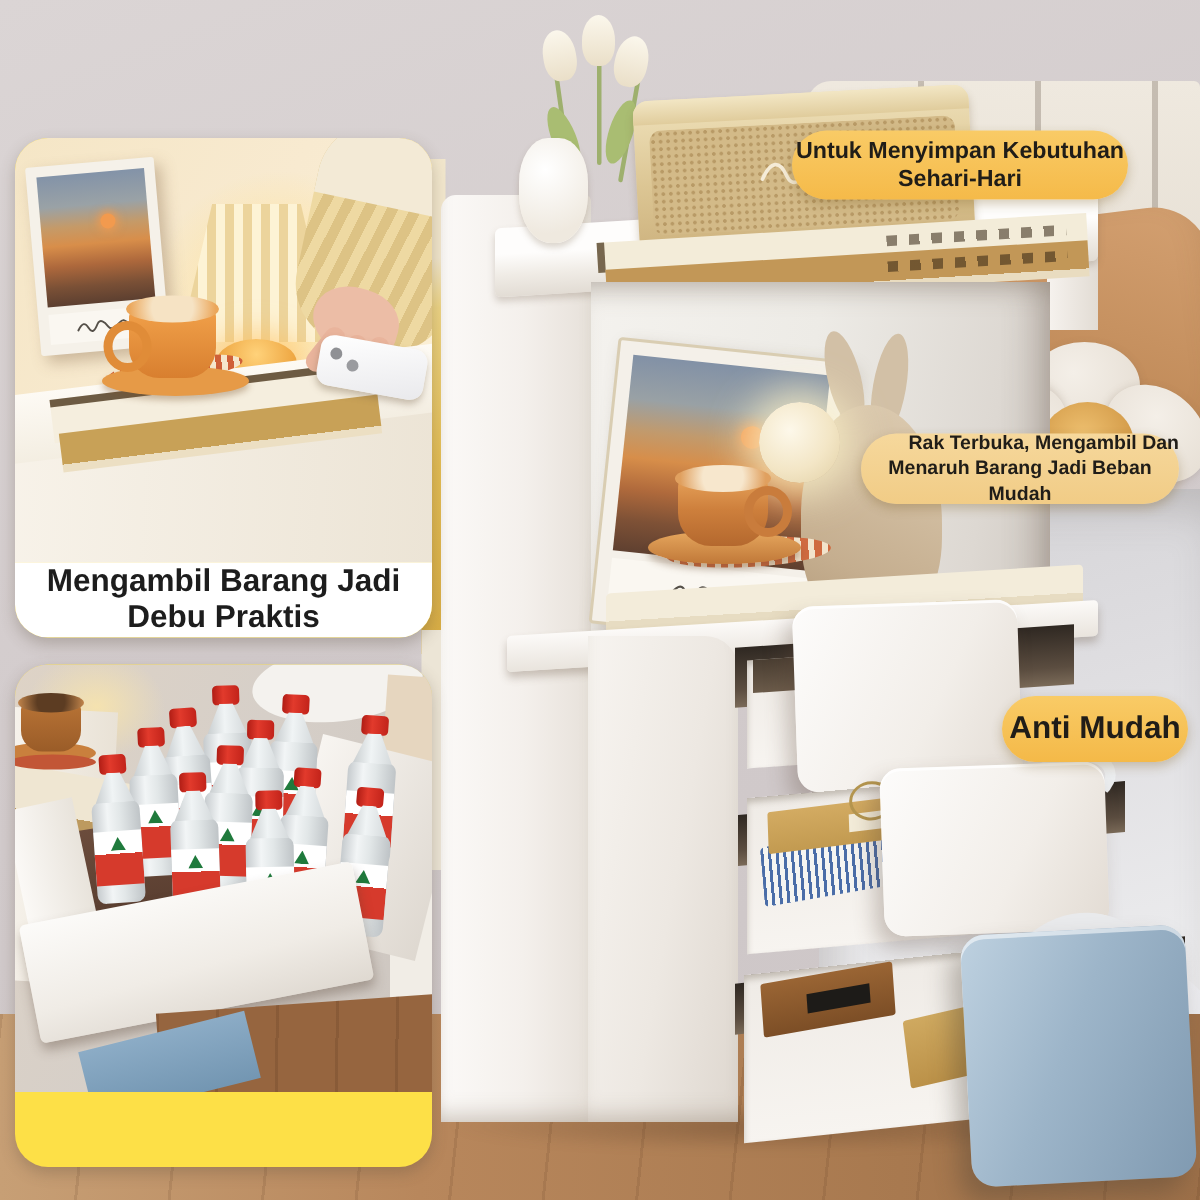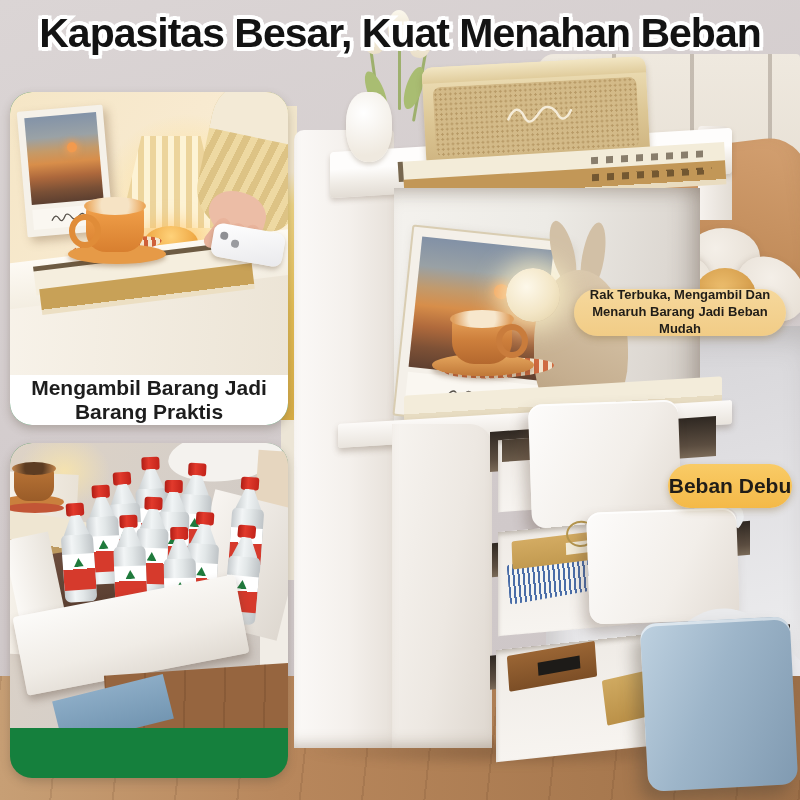--- a/index.html
+++ b/index.html
@@ -151,21 +151,21 @@
     background:repeating-linear-gradient(0deg,#3a342c 0 3px,rgba(0,0,0,0) 3px 7px);}
   .hp-band{position:absolute;left:168px;top:-18px;width:84px;height:84px;border-radius:50%;
     border:13px solid #e9eaec;border-bottom-color:rgba(0,0,0,0);transform:rotate(18deg);}
   .hp-cup{position:absolute;left:232px;top:36px;width:36px;height:36px;border-radius:50%;
     background:radial-gradient(circle at 40% 35%,#cfd1d6,#8f9298);}
   .d3front{left:644px;top:620px;width:150px;height:168px;border-radius:16px;transform:rotate(-3deg);
     background:linear-gradient(115deg,#bed1e0 0%,#9db5c9 45%,#809ab1 100%);
     box-shadow:-8px 10px 16px rgba(70,60,50,.35),inset 0 3px 0 rgba(255,255,255,.55);}
 
   
-  .card{border-radius:22px;background:#15803d;box-shadow:0 4px 10px rgba(90,75,60,.30);overflow:hidden;}
+  .card{border-radius:22px;background:#fde047;box-shadow:0 4px 10px rgba(90,75,60,.30);overflow:hidden;}
   .card1{left:10px;top:92px;width:278px;height:333px;}
   .card2{left:10px;top:443px;width:278px;height:335px;}
   .photo{position:absolute;left:0;top:0;right:0;overflow:hidden;}
   .card1 .photo{height:283px;background:linear-gradient(120deg,#f5e6c6 0%,#f8ead0 45%,#fdf2d8 100%);}
   .card2 .photo{height:285px;background:linear-gradient(115deg,#ded3c6 0%,#d6cfc8 45%,#ccc5bf 100%);}
   .caption{position:absolute;left:0;right:0;bottom:0;height:50px;background:#ffffff;
     display:flex;flex-direction:column;align-items:center;justify-content:center;
     font-weight:800;color:#1d1d1d;font-size:21px;line-height:1.12;text-align:center;}
   .caption.big{font-size:26px;}
 
@@ -261,21 +261,21 @@
   .bottle .mark{position:absolute;left:11px;top:4px;width:10px;height:9px;
     clip-path:polygon(50% 0,100% 100%,0 100%);background:#1f7a3c;}
 
   
   .badge{display:flex;flex-direction:column;align-items:center;justify-content:center;
     text-align:center;font-weight:800;color:#201d18;border-radius:26px;
     box-shadow:0 3px 7px rgba(120,90,30,.3);}
   .badge-daily{left:528px;top:87px;width:224px;height:46px;font-size:15.5px;line-height:1.25;
     background:linear-gradient(180deg,#f9cb66,#f5ba49);}
   .badge-shelf{left:574px;top:289px;width:212px;height:47px;font-size:13px;line-height:1.3;
-    background:linear-gradient(180deg,#f6d89c,#f1cc86);}
+    background:linear-gradient(180deg,#f6d89c,#f1cc86);align-items:flex-end;}
   .badge-dust{left:668px;top:464px;width:124px;height:44px;font-size:21px;
     background:linear-gradient(180deg,#f9cb66,#f4b948);}
   .title{left:0;top:10px;width:800px;text-align:center;font-size:41px;font-weight:800;
     letter-spacing:-1px;color:#131313;
     -webkit-text-stroke:7px #ffffff;paint-order:stroke fill;
     text-shadow:-3px -3px 0 #fff,3px -3px 0 #fff,-3px 3px 0 #fff,3px 3px 0 #fff,
       0 -4px 0 #fff,0 4px 0 #fff,-4px 0 0 #fff,4px 0 0 #fff;}
 </style>
 </head>
 <body>
@@ -419,21 +419,21 @@
       <div class="abs c1-hand"></div>
       <div class="finger f1"></div>
       <div class="finger f2"></div>
       <div class="finger f3"></div>
       <div class="abs c1-phone">
         <div class="cam"></div>
       </div>
     </div>
     <div class="caption">
       <span>Mengambil Barang Jadi</span>
-      <span>Barang Praktis</span>
+      <span>Debu Praktis</span>
     </div>
   </div>
 
   <div class="abs card card2">
     <div class="photo">
       <div class="abs c2-glow"></div>
       <div class="abs c2-stand"></div>
       <div class="abs c2-books"></div>
       <div class="abs c2-saucer"></div>
       <div class="abs c2-doily"></div>
@@ -555,23 +555,26 @@
             </div>
           </div>
         </div>
 
       <div class="abs c2-front"></div>
       <div class="abs c2-wood"></div>
       <div class="abs c2-blue"></div>
     </div>
   </div>
 
+  <div class="abs badge badge-daily">
+    <span>Untuk Menyimpan Kebutuhan</span>
+    <span>Sehari-Hari</span>
+  </div>
   <div class="abs badge badge-shelf">
     <span>Rak Terbuka, Mengambil Dan</span>
     <span>Menaruh Barang Jadi Beban Mudah</span>
   </div>
   <div class="abs badge badge-dust">
-    <span>Beban Debu</span>
-  </div>
-
-  <div class="abs title">Kapasitas Besar, Kuat Menahan Beban</div>
+    <span>Anti Mudah</span>
+  </div>
+
 
 </div>
 
 </body></html>

